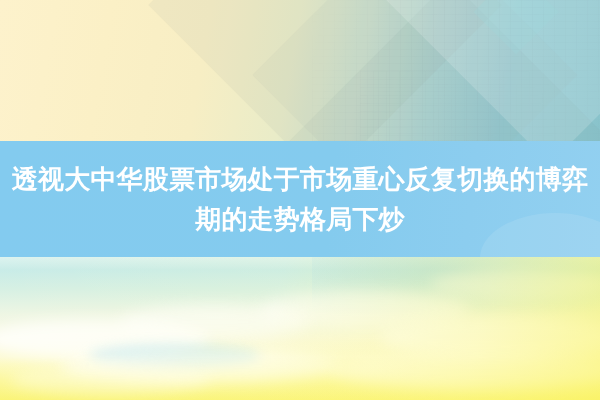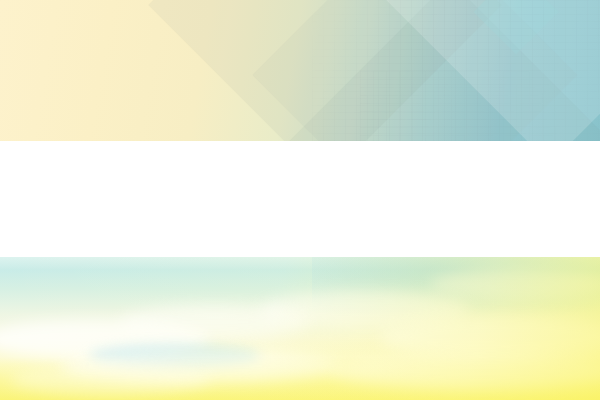--- a/index.html
+++ b/index.html
@@ -223,20 +223,26 @@
   <div class="top-strip">
     <div class="facet facet-a"></div>
     <div class="facet facet-b"></div>
     <div class="facet facet-c"></div>
     <div class="facet facet-d"></div>
     <div class="facet facet-e"></div>
     <div class="top-grid"></div>
     <div class="top-grid2"></div>
   </div>
 
+  <div class="title-band">
+    <h1 class="headline">
+      <span>透视大中华股票市场处于市场重心反复切换的博弈</span><br>
+      <span>期的走势格局下炒</span>
+    </h1>
+  </div>
 
   <div class="sky">
     <div class="sky-haze"></div>
     <div class="cloud c7"></div>
     <div class="cloud c3"></div>
     <div class="cloud c2"></div>
     <div class="cloud c1"></div>
     <div class="cloud c4"></div>
     <div class="cloud-blue"></div>
     <div class="cloud c5"></div>

